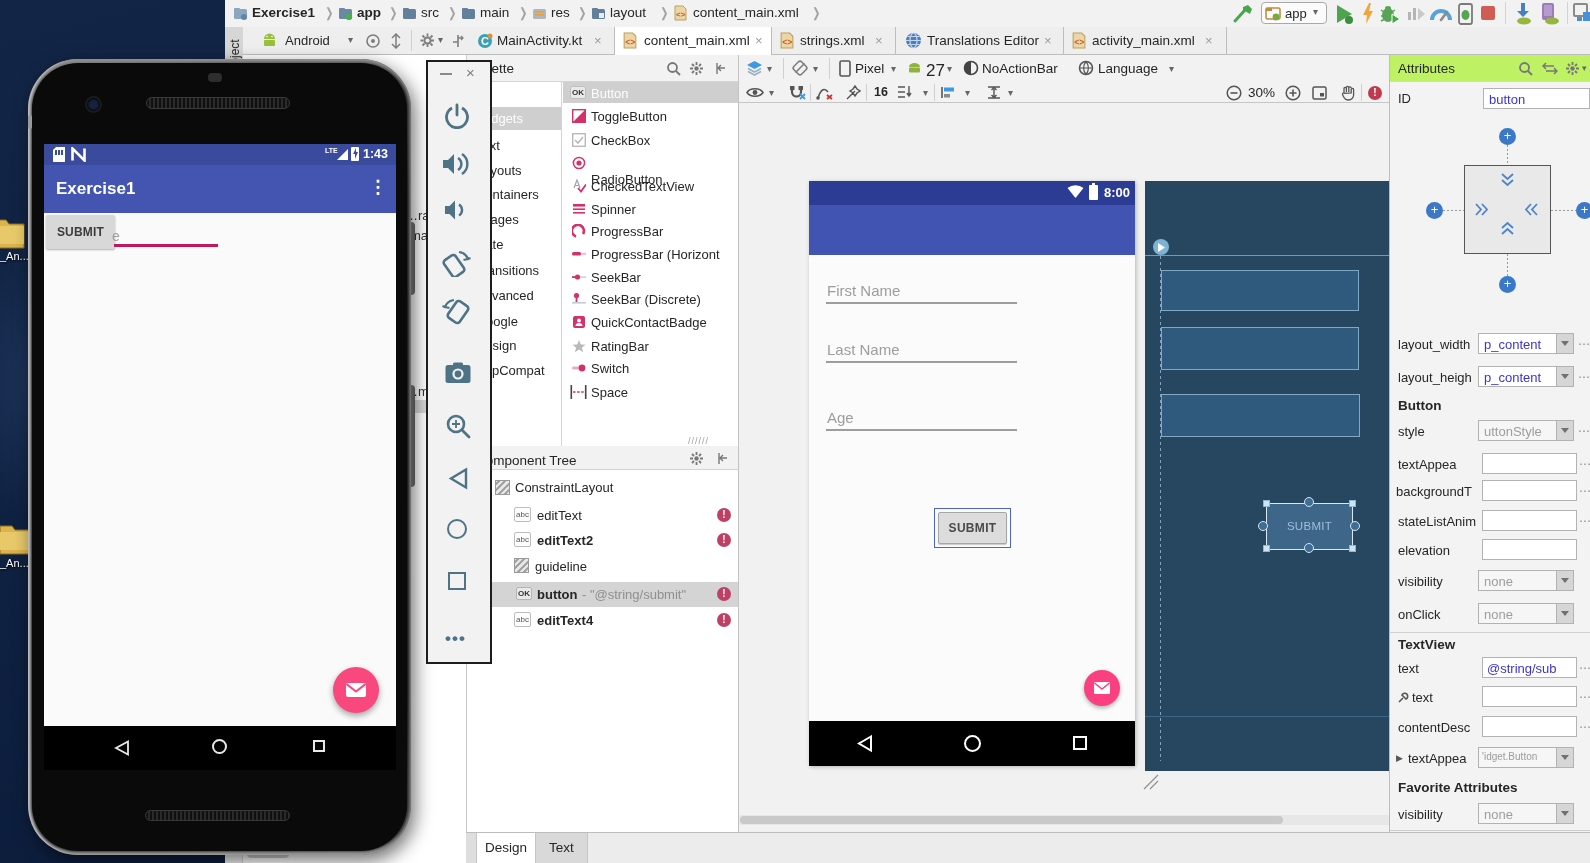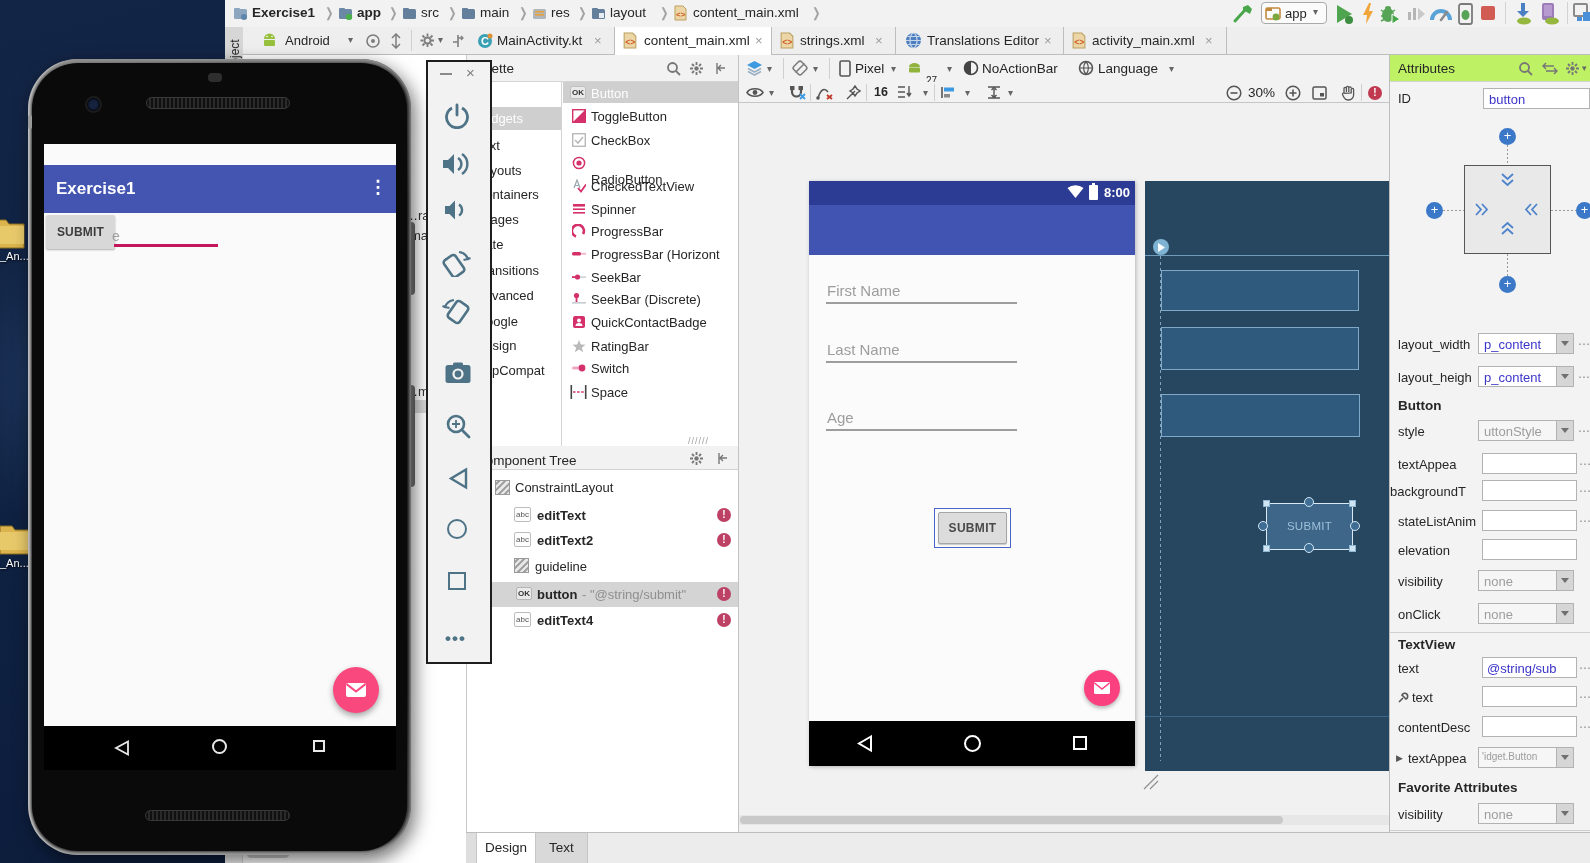--- a/index.html
+++ b/index.html
@@ -345,21 +345,21 @@
     <svg class="abs" style="left:249px; top:6px;" width="13" height="13" viewBox="0 0 13 13">
           <path d="M4 1 v11 M4 6 h8 M8 3 l-3 3 3 3" fill="none" stroke="#777" stroke-width="1.4"></path>
         </svg>
   </div>
   <svg class="abs" style="left:29px; top:34px;" width="15" height="15" viewBox="0 0 15 15">
         <rect x="0.5" y="0.5" width="14" height="14" fill="#e8e8e8" stroke="#9a9a9a"></rect>
         <path d="M0 5 L5 0 M0 11 L11 0 M3 15 L15 3 M9 15 L15 9" stroke="#9a9a9a" stroke-width="1.8"></path>
       </svg>
   <span class="abs t" style="left:49px; top:34px;">ConstraintLayout</span>
   <div class="abs" style="left:48px; top:61px; width:17px; height:15px; background:#fdfdfd; border:1px solid #bdbdbd; border-radius:2px; font-size:8px; color:#555; text-align:center; line-height:13px;">abc</div>
-  <span class="abs t" style="left:71px; top:62px; font-weight:bold;">editText</span>
+  <span class="abs t" style="left:71px; top:62px; font-weight:normal;">editText</span>
   <span class="badge" style="left:251px; top:62px;">!</span>
   <div class="abs" style="left:48px; top:86px; width:17px; height:15px; background:#fdfdfd; border:1px solid #bdbdbd; border-radius:2px; font-size:8px; color:#555; text-align:center; line-height:13px;">abc</div>
   <span class="abs t" style="left:71px; top:87px; font-weight:bold;">editText2</span>
   <span class="badge" style="left:251px; top:87px;">!</span>
   <svg class="abs" style="left:48px; top:112px;" width="15" height="15" viewBox="0 0 15 15">
         <rect x="0.5" y="0.5" width="14" height="14" fill="#e8e8e8" stroke="#9a9a9a"></rect>
         <path d="M0 5 L5 0 M0 11 L11 0 M3 15 L15 3 M9 15 L15 9" stroke="#9a9a9a" stroke-width="1.8"></path>
       </svg>
   <span class="abs t" style="left:69px; top:113px; font-weight:normal;">guideline</span>
   <div class="abs" style="left:0; top:136px; width:272px; height:25px; background:#d4d4d4;"></div>
@@ -389,21 +389,21 @@
     <div class="abs" style="left:90px; top:3px; width:1px; height:21px; background:#d0d0d0;"></div>
     <svg class="abs" style="left:100px; top:5px;" width="12" height="17" viewBox="0 0 12 17">
           <rect x="1" y="1" width="10" height="15" rx="1.5" fill="none" stroke="#555" stroke-width="1.6"></rect>
         </svg>
     <span class="abs t" style="left:116px; top:6px; font-size:13.5px;">Pixel</span>
     <span class="abs" style="left:152px; top:8px; font-size:10px; color:#666;">▾</span>
     <svg class="abs" style="left:168px; top:8px;" width="15" height="11" viewBox="0 0 15 11">
           <path d="M2 4 a5.5 4 0 0 1 11 0 z" fill="#8fb33c"></path>
           <rect x="2" y="4.5" width="11" height="5" rx="1" fill="#8fb33c"></rect>
         </svg>
-    <span class="abs t" style="left:187px; top:20px; font-size:10px;">27</span>
+    <span class="abs t" style="left:187px; top:6px; font-size:17px;">27</span>
     <span class="abs" style="left:208px; top:8px; font-size:10px; color:#666;">▾</span>
     <svg class="abs" style="left:224px; top:5px;" width="16" height="16" viewBox="0 0 16 16">
           <circle cx="8" cy="8" r="6.5" fill="none" stroke="#444" stroke-width="1.6"></circle>
           <path d="M8 1.5 a6.5 6.5 0 0 0 0 13 z" fill="#444"></path>
         </svg>
     <span class="abs t" style="left:243px; top:6px; font-size:13.5px;">NoActionBar</span>
     <svg class="abs" style="left:339px; top:5px;" width="16" height="16" viewBox="0 0 16 16">
           <circle cx="8" cy="8" r="6.5" fill="none" stroke="#555" stroke-width="1.5"></circle>
           <path d="M8 1.5 a10 10 0 0 0 0 13 M8 1.5 a10 10 0 0 1 0 13 M1.5 8 h13" fill="none" stroke="#555" stroke-width="1.2"></path>
         </svg>
@@ -593,21 +593,21 @@
   <span class="abs t" style="left:8px; top:343px; font-weight:bold; font-size:13.5px;">Button</span>
   <span class="abs t" style="left:8px; top:369px;">style</span>
   <div class="abs field" style="left:88px; top:365px; width:96px; height:21px; background:#f6f6f6;">
         <span class="abs graytxt" style="left:5px; top:3px; font-size:13px;">uttonStyle</span>
         <span class="ddbtn"></span>
       </div>
   <span class="abs gdots" style="left:188px; top:369px;">⋯</span>
   <span class="abs t" style="left:8px; top:402px;">textAppea</span>
   <div class="abs field" style="left:92px; top:398px; width:95px; height:21px;"></div>
   <span class="abs gdots" style="left:189px; top:402px;">⋯</span>
-  <span class="abs t" style="left:0; top:429px;">backgroundT</span>
+  <span class="abs t" style="left:6px; top:429px;">backgroundT</span>
   <div class="abs field" style="left:92px; top:425px; width:95px; height:21px;"></div>
   <span class="abs gdots" style="left:189px; top:429px;">⋯</span>
   <span class="abs t" style="left:8px; top:459px;">stateListAnim</span>
   <div class="abs field" style="left:92px; top:455px; width:95px; height:21px;"></div>
   <span class="abs gdots" style="left:189px; top:459px;">⋯</span>
   <span class="abs t" style="left:8px; top:488px;">elevation</span>
   <div class="abs field" style="left:92px; top:484px; width:95px; height:21px;"></div>
   <span class="abs t" style="left:8px; top:519px;">visibility</span>
   <div class="abs field" style="left:88px; top:515px; width:96px; height:21px; background:#f6f6f6;">
         <span class="abs graytxt" style="left:5px; top:3px; font-size:13px;">none</span>
@@ -666,20 +666,40 @@
   <div class="abs" style="left:4px; top:4px; width:375px; height:788px; border-radius:46px; background:#0a0a0a;"></div>
   <div class="abs" style="left:0px; top:56px; width:4px; height:14px; background:#9a9a9a; border-radius:2px;"></div>
 
   <div class="abs" style="left:180px; top:14px; width:14px; height:9px; border-radius:4px; background:#2e2e2e;"></div>
   <div class="abs" style="left:59px; top:39px; width:13px; height:13px; border-radius:50%; background:#16233f; box-shadow:inset 0 0 2px 1px #000, 0 0 0 2px #1c1c1c;"></div>
   <div class="abs" style="left:118px; top:38px; width:144px; height:12px; border-radius:6px; background:#1d1d1d; border:1px solid #3a3a3a; background-image:repeating-linear-gradient(90deg,#101010 0 2px,#2a2a2a 2px 4px);"></div>
 
   <div class="abs" style="left:117px; top:751px; width:145px; height:11px; border-radius:6px; background:#1d1d1d; border:1px solid #383838; background-image:repeating-linear-gradient(90deg,#101010 0 2px,#2a2a2a 2px 4px);"></div>
 
   <div class="abs" id="screen" style="left:16px; top:85px; width:352px; height:626px; background:#fafafa; overflow:hidden;">
+    <div class="abs" style="left:0; top:0; width:352px; height:21px; background:#3a4b9e;">
+      <svg class="abs" style="left:9px; top:3px;" width="12" height="15" viewBox="0 0 12 15">
+            <path d="M3 0 h9 v15 h-12 v-12 z" fill="#fff"></path>
+            <rect x="2" y="3" width="2" height="5" fill="#3a4b9e"></rect>
+            <rect x="5" y="3" width="2" height="5" fill="#3a4b9e"></rect>
+            <rect x="8" y="3" width="2" height="5" fill="#3a4b9e"></rect>
+          </svg>
+      <svg class="abs" style="left:27px; top:3px;" width="15" height="15" viewBox="0 0 15 15">
+            <path d="M1.5 13.5 V1.5 L13.5 13.5 V1.5" fill="none" stroke="#fff" stroke-width="2.6"></path>
+          </svg>
+      <span class="abs" style="left:281px; top:3px; color:#fff; font-size:7px; font-weight:bold;">LTE</span>
+      <svg class="abs" style="left:293px; top:5px;" width="11" height="11" viewBox="0 0 11 11">
+            <path d="M0 11 L11 0 V11 z" fill="#fff"></path>
+          </svg>
+      <div class="abs" style="left:307px; top:3px; width:8px; height:14px; background:#fff; border-radius:1px;"></div>
+      <svg class="abs" style="left:308.5px; top:4px;" width="5" height="11" viewBox="0 0 5 11">
+            <path d="M3 0 L0 6 h2 L2 11 L5 4 h-2 z" fill="#3a4b9e"></path>
+          </svg>
+      <span class="abs" style="left:319px; top:3px; color:#fff; font-size:12.5px; font-weight:bold;">1:43</span>
+    </div>
     <div class="abs" style="left:0; top:21px; width:352px; height:48px; background:#4355b1;">
       <span class="abs" style="left:12px; top:14px; color:#fff; font-size:17px; font-weight:bold;">Exercise1</span>
       <span class="abs" style="left:325px; top:11px; color:#fff; font-size:18px; font-weight:bold;">⋮</span>
     </div>
     <div class="abs" style="left:2px; top:71px; width:69px; height:34px; background:#d8d8d8; border-radius:2px; box-shadow:0 1px 2px rgba(0,0,0,0.3); color:#3c3c3c; font-size:12px; font-weight:bold; text-align:center; line-height:34px; letter-spacing:0.2px;">SUBMIT</div>
     <span class="abs" style="left:68px; top:84px; color:#9e9e9e; font-size:14px;">e</span>
     <div class="abs" style="left:70px; top:100px; width:104px; height:2.5px; background:#c2185b;"></div>
     <div class="abs" style="left:289px; top:523px; width:46px; height:46px; border-radius:50%; background:#f8487e; box-shadow:0 3px 6px rgba(0,0,0,0.35);">
       <svg class="abs" style="left:13px; top:16px;" width="20" height="14" viewBox="0 0 20 14">
             <rect x="0" y="0" width="20" height="14" rx="2" fill="#fff"></rect>

